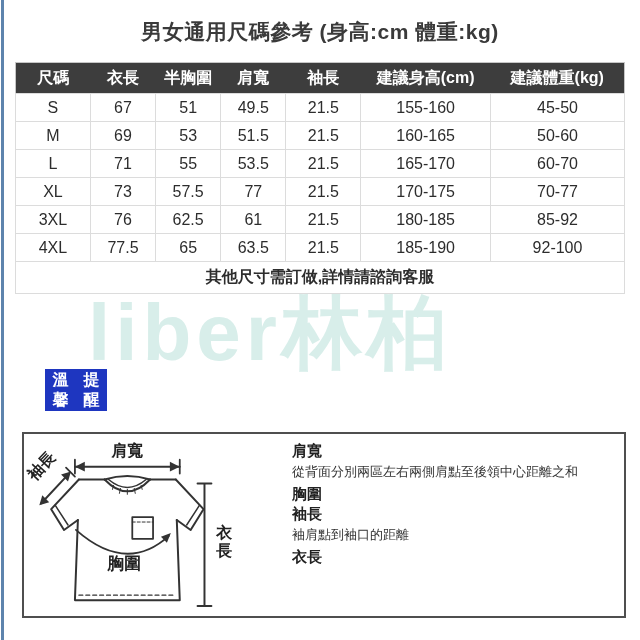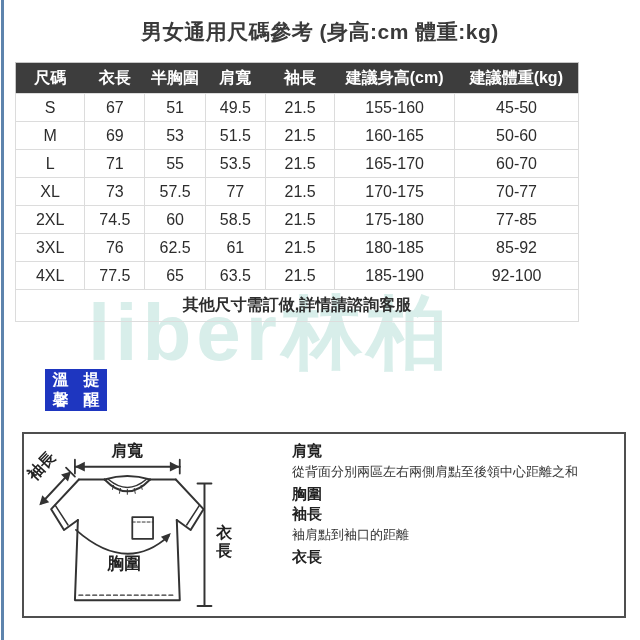--- a/index.html
+++ b/index.html
@@ -13,21 +13,21 @@
     position:absolute; top:18px; left:0; width:100%; text-align:center;
     font-size:21px; font-weight:bold; color:#3a3a3a; letter-spacing:0.5px; z-index:2;
   }
 
   .watermark {
     position:absolute; left:88px; top:280px; z-index:0;
     font-size:80px; font-weight:bold; letter-spacing:5px; white-space:nowrap;
     color:#d8eeea; user-select:none;
   }
 
-  .size-table-wrap { position:absolute; left:15px; top:62px; width:564px; z-index:1; }
+  .size-table-wrap { position:absolute; left:15px; top:62px; width:610px; z-index:1; }
   table.size-table {
     width:100%; border-collapse:collapse; table-layout:fixed;
     border:1px solid #c6c6c6; background:transparent;
   }
   table.size-table thead th {
     background:#3d3d3d; color:#ffffff; font-size:16px; font-weight:bold;
     height:30px; padding:0; border:0;
   }
   table.size-table tbody td {
     text-align:center; font-size:16px; color:#2d2d2d; height:27px;
@@ -123,29 +123,20 @@
         <tr>
           <td>XL</td>
           <td>73</td>
           <td>57.5</td>
           <td>77</td>
           <td>21.5</td>
           <td>170-175</td>
           <td>70-77</td>
         </tr>
         <tr>
-          <td>2XL</td>
-          <td>74.5</td>
-          <td>60</td>
-          <td>58.5</td>
-          <td>21.5</td>
-          <td>175-180</td>
-          <td>77-85</td>
-        </tr>
-        <tr>
           <td>3XL</td>
           <td>76</td>
           <td>62.5</td>
           <td>61</td>
           <td>21.5</td>
           <td>180-185</td>
           <td>85-92</td>
         </tr>
         <tr>
           <td>4XL</td>

